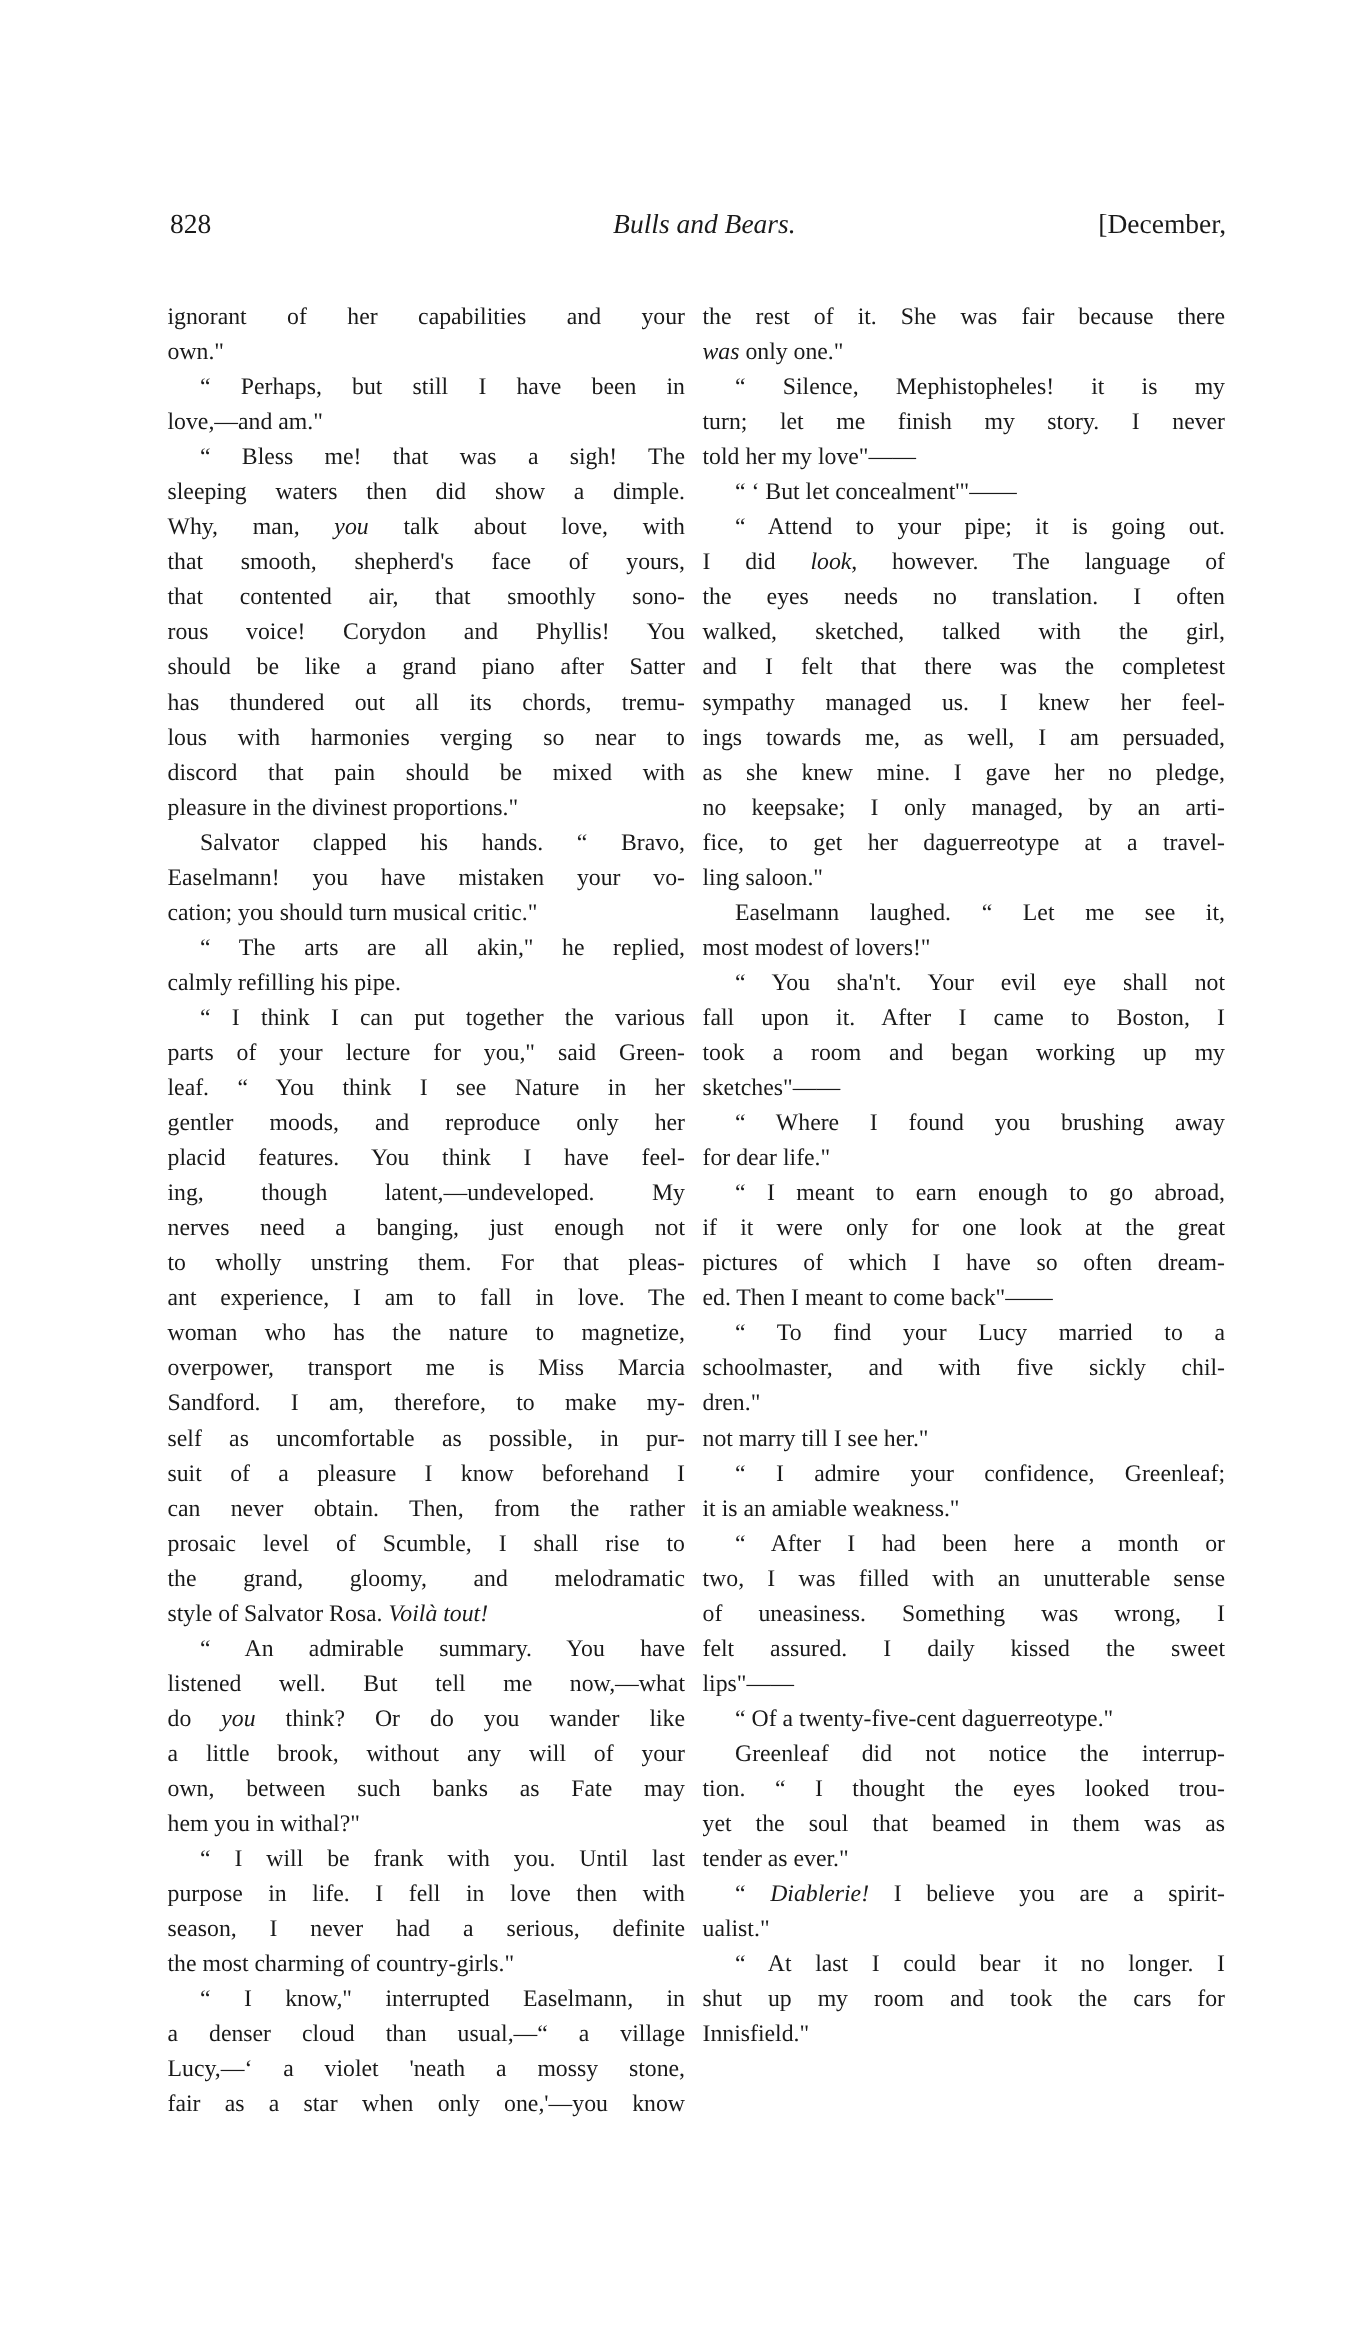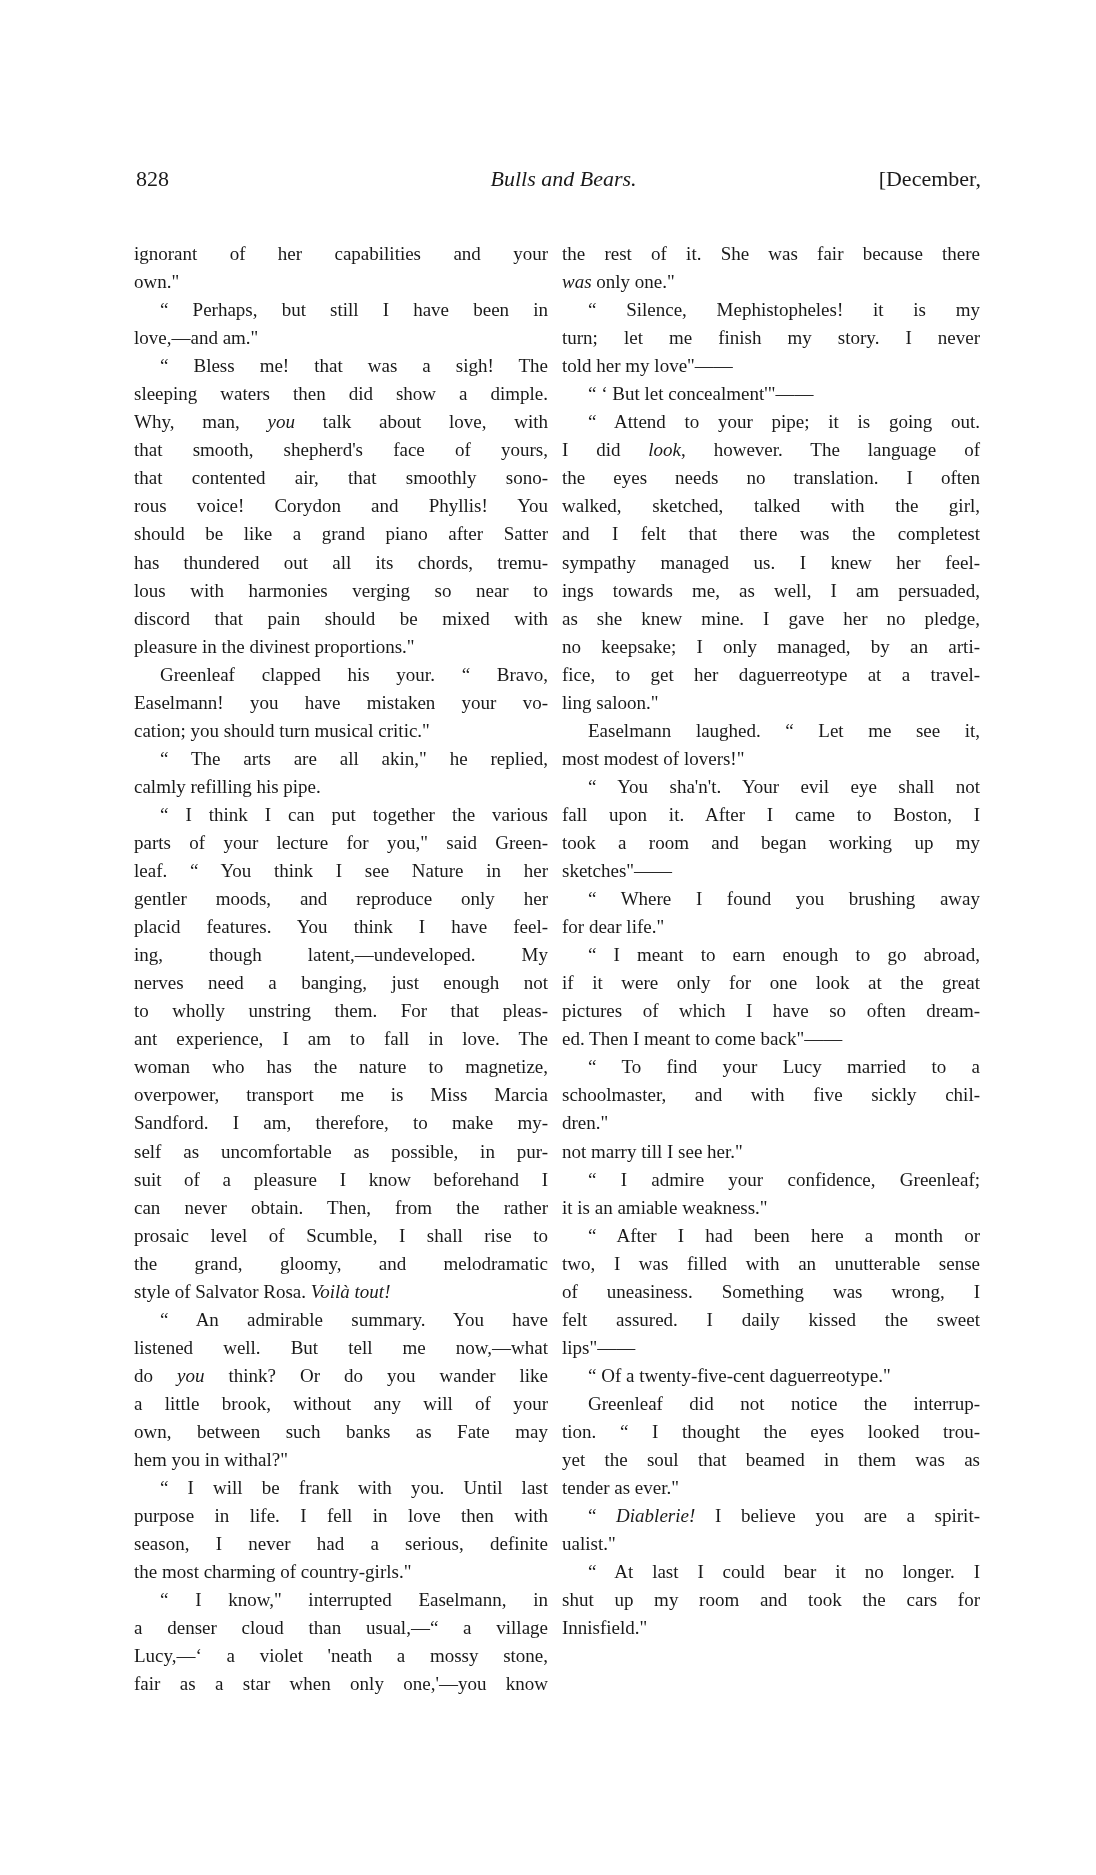--- a/index.html
+++ b/index.html
@@ -47,21 +47,21 @@
       <span class="line">sleeping waters then did show a dimple.</span>
       <span class="line">Why, man, <em>you</em> talk about love, with</span>
       <span class="line">that smooth, shepherd's face of yours,</span>
       <span class="line">that contented air, that smoothly sono-</span>
       <span class="line">rous voice! Corydon and Phyllis! You</span>
       <span class="line">should be like a grand piano after Satter</span>
       <span class="line">has thundered out all its chords, tremu-</span>
       <span class="line">lous with harmonies verging so near to</span>
       <span class="line">discord that pain should be mixed with</span>
       <span class="line last">pleasure in the divinest proportions."</span>
-      <span class="line indent">Greenleaf clapped his your. “ Bravo,</span>
+      <span class="line indent">Salvator clapped his hands. “ Bravo,</span>
       <span class="line">Easelmann! you have mistaken your vo-</span>
       <span class="line last">cation; you should turn musical critic."</span>
       <span class="line indent">“ The arts are all akin," he replied,</span>
       <span class="line last">calmly refilling his pipe.</span>
       <span class="line indent">“ I think I can put together the various</span>
       <span class="line">parts of your lecture for you," said Green-</span>
       <span class="line">leaf. “ You think I see Nature in her</span>
       <span class="line">gentler moods, and reproduce only her</span>
       <span class="line">placid features. You think I have feel-</span>
       <span class="line">ing, though latent,—undeveloped. My</span>

